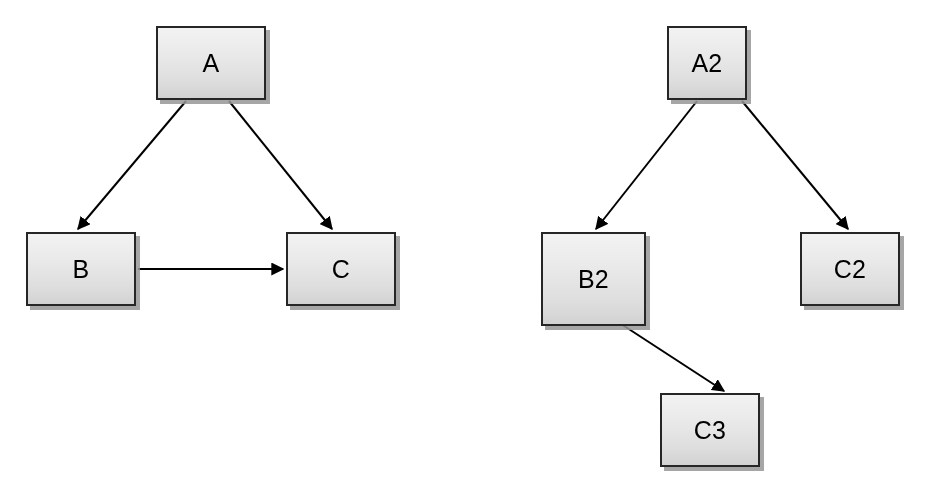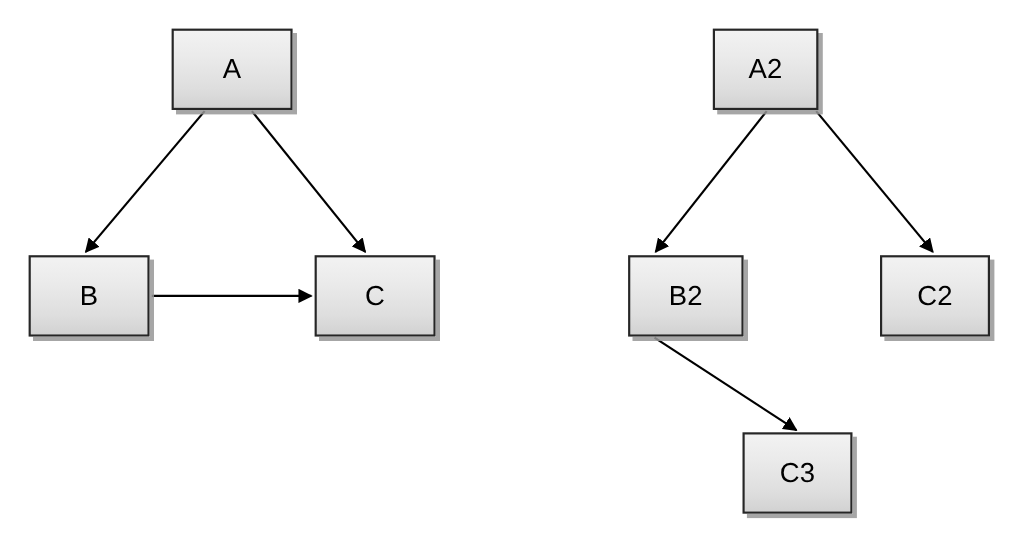--- a/index.html
+++ b/index.html
@@ -73,27 +73,27 @@
   <div id="nodes-group">
       <div class="node" style="left: 156px; top: 26px; width: 110px; height: 74px;">
         <span class="node-label">A</span>
       </div>
       <div class="node" style="left: 26px; top: 232px; width: 110px; height: 74px;">
         <span class="node-label">B</span>
       </div>
       <div class="node" style="left: 286px; top: 232px; width: 110px; height: 74px;">
         <span class="node-label">C</span>
       </div>
-      <div class="node" style="left: 648px; top: 26px; width: 96px; height: 74px;">
+      <div class="node" style="left: 667px; top: 26px; width: 80px; height: 74px;">
         <span class="node-label">A2</span>
       </div>
-      <div class="node" style="left: 571px; top: 232px; width: 105px; height: 74px; justify-content: center;">
+      <div class="node" style="left: 541px; top: 232px; width: 105px; height: 94px; justify-content: center;">
         <span class="node-label">B2</span>
       </div>
       <div class="node" style="left: 800px; top: 232px; width: 100px; height: 74px; text-align: center;">
         <span class="node-label">C2</span>
       </div>
-      <div class="node" style="left: 675px; top: 393px; width: 100px; height: 74px;">
+      <div class="node" style="left: 660px; top: 393px; width: 100px; height: 74px;">
         <span class="node-label">C3</span>
       </div>
     </div>
 
 </div>
 
 </body></html>

